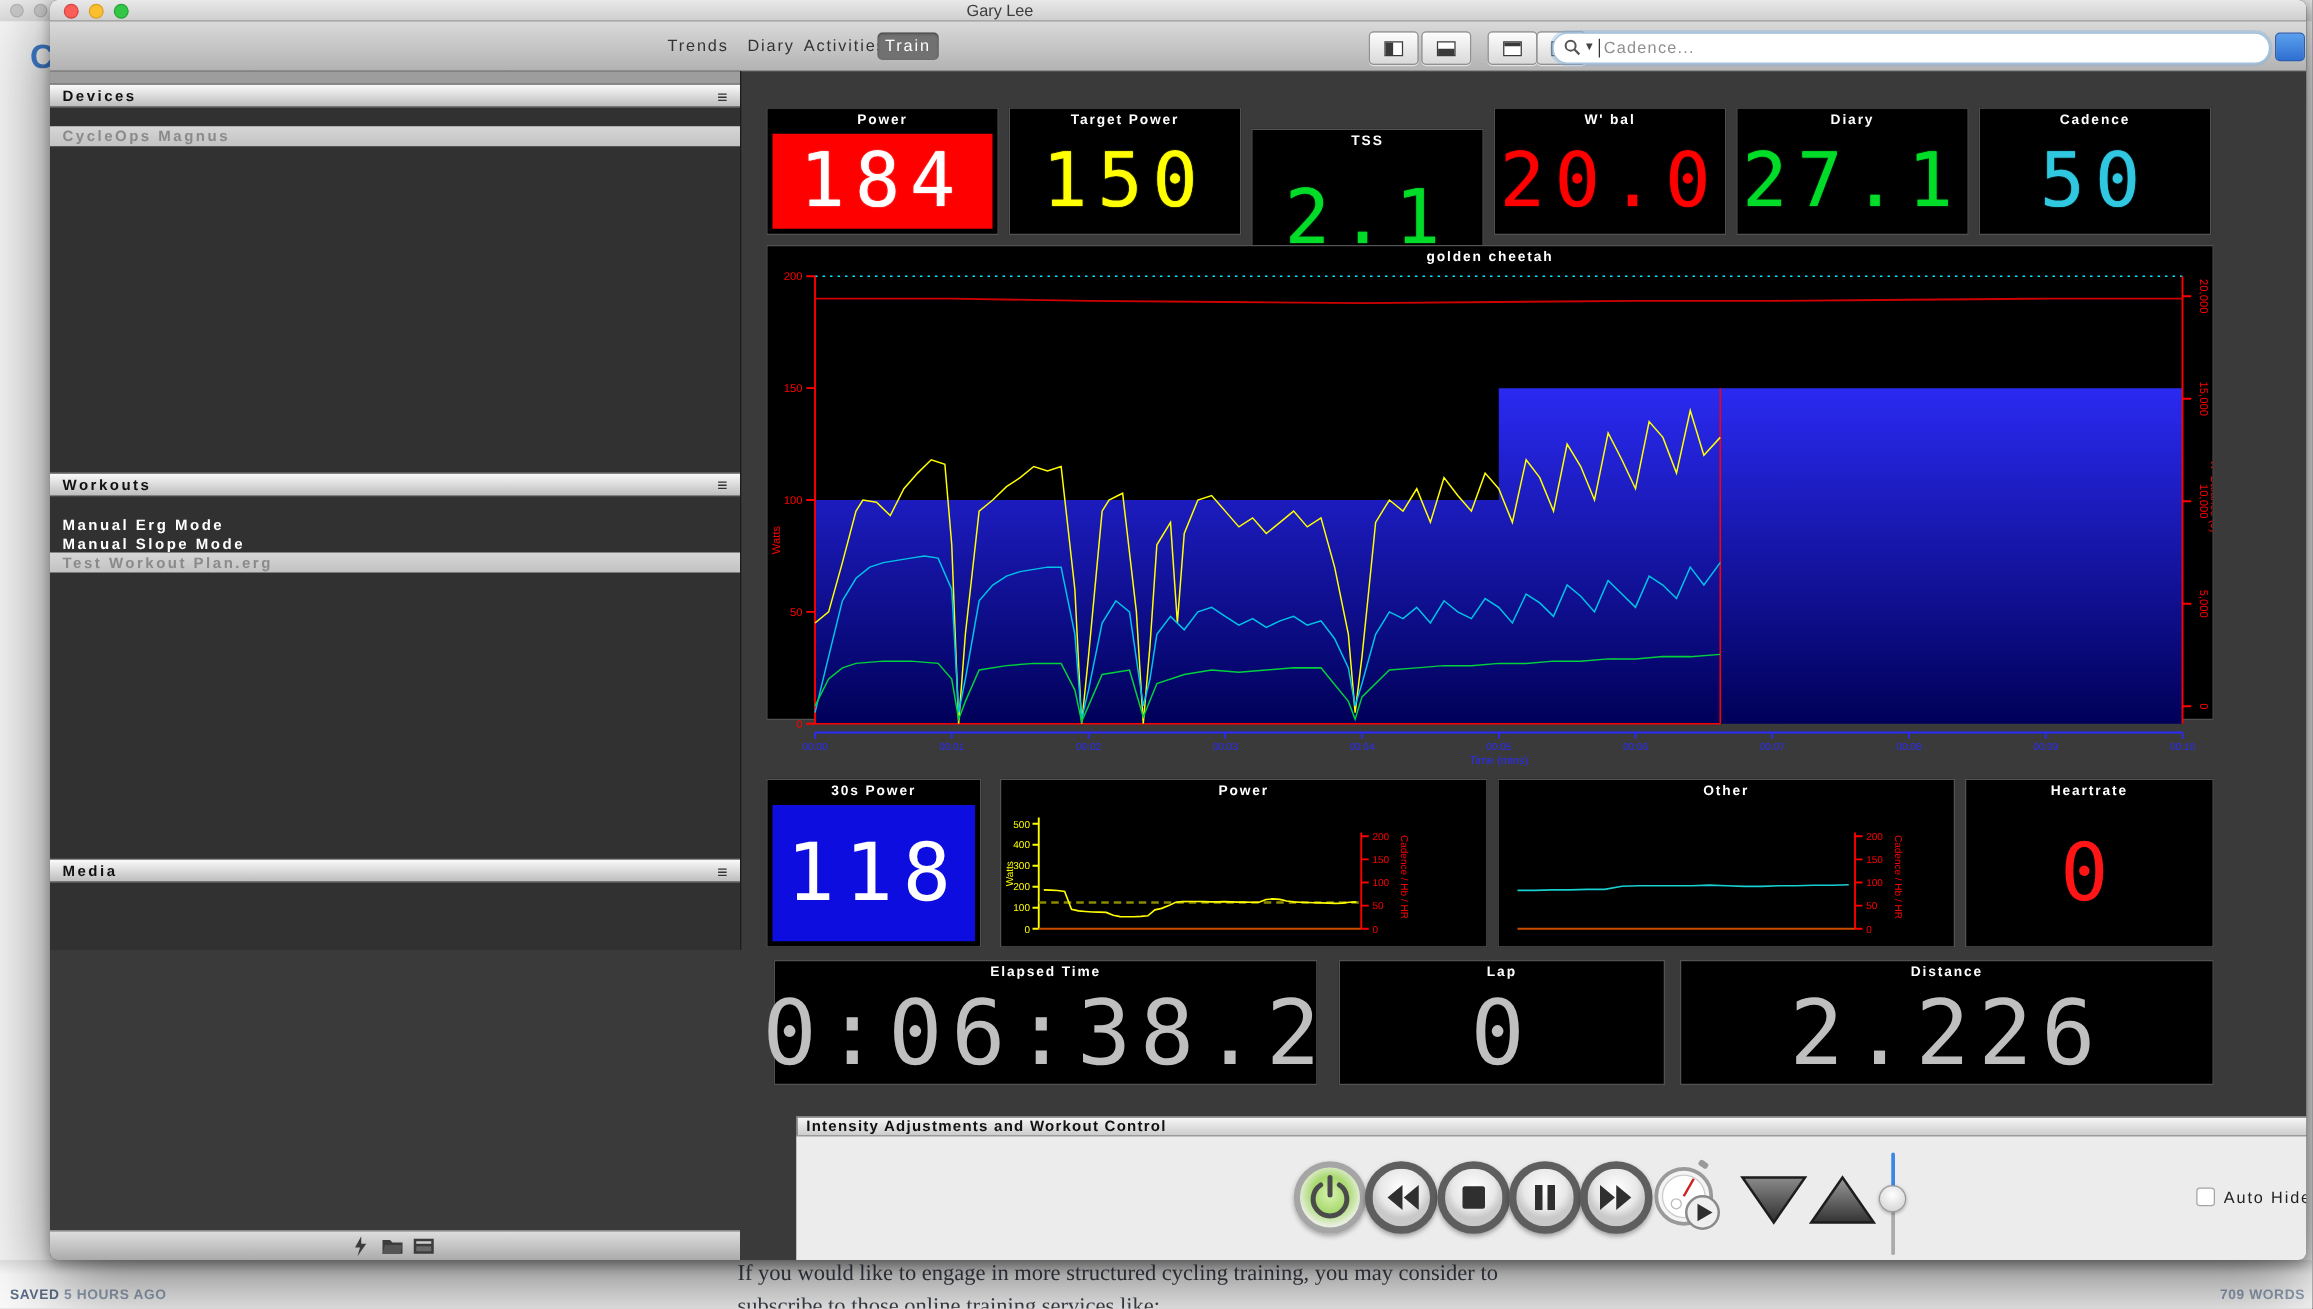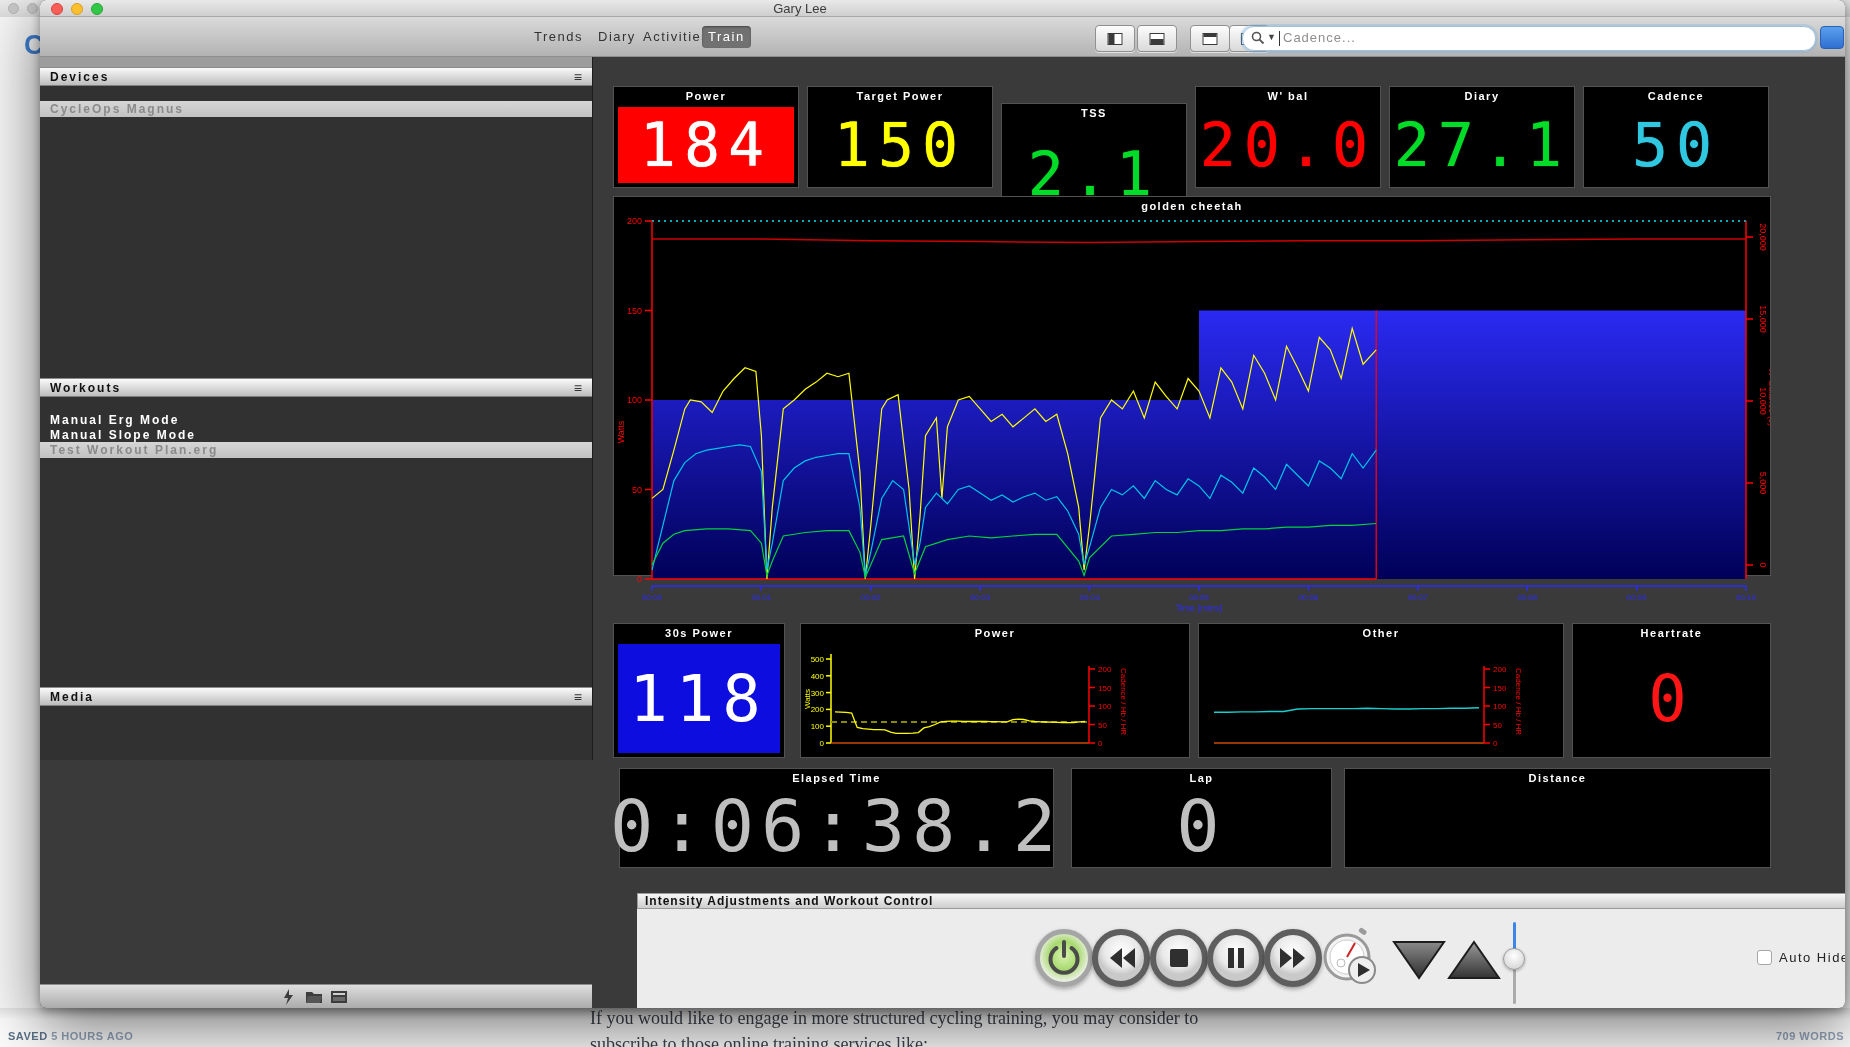--- a/index.html
+++ b/index.html
@@ -344,20 +344,21 @@
     <div class="tile bigrow" style="left:579px;top:768px;width:435px;height:100px">
       <div class="t-label">Elapsed Time</div>
       <div class="t-value">0:06:38.2</div>
     </div>
     <div class="tile bigrow" style="left:1031px;top:768px;width:261px;height:100px">
       <div class="t-label">Lap</div>
       <div class="t-value">0</div>
     </div>
     <div class="tile bigrow" style="left:1304px;top:768px;width:427px;height:100px">
       <div class="t-label">Distance</div>
+      <div class="t-value">2.226</div>
     </div>
 
     <div class="int-bar">Intensity Adjustments and Workout Control</div>
     <div class="ctrl-area">
 
       <div class="cbtn pwr" style="left:398px">
         <svg width="48" height="48" viewBox="0 0 48 48" style="position:absolute;left:0;top:0">
           <path d="M16.5 14 A13.5 13.5 0 1 0 31.5 14" fill="none" stroke="#4a4a4a" stroke-width="4" stroke-linecap="round"></path>
           <line x1="24" y1="8" x2="24" y2="22" stroke="#4a4a4a" stroke-width="4" stroke-linecap="round"></line>
         </svg>

